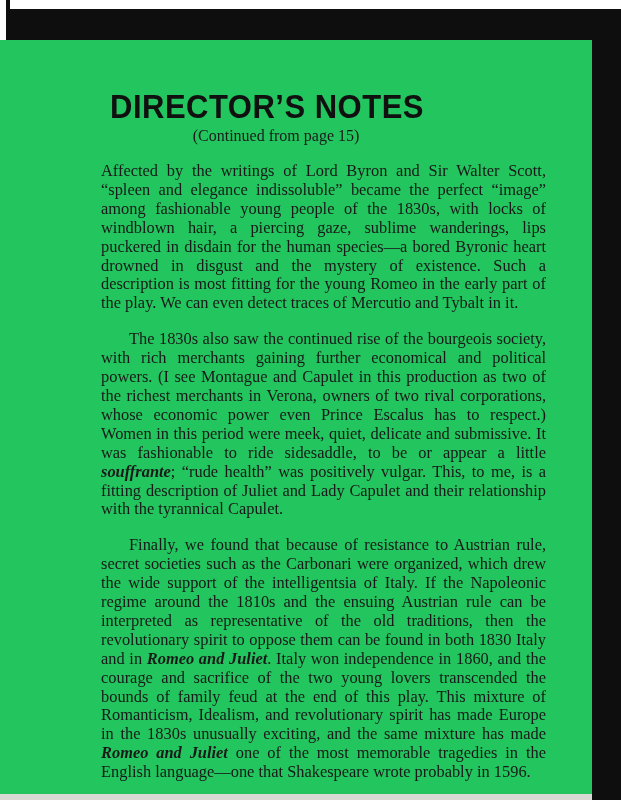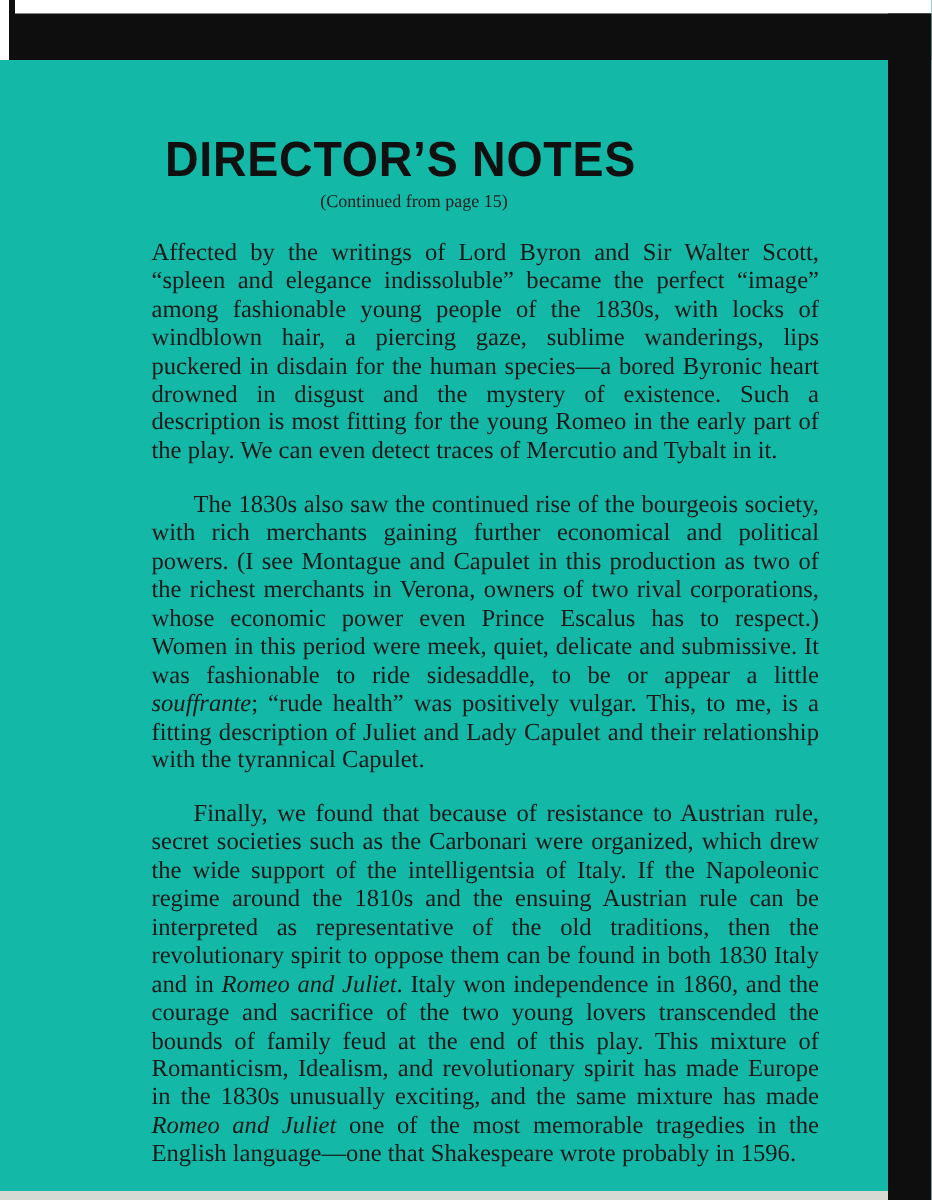--- a/index.html
+++ b/index.html
@@ -47,57 +47,58 @@
     height: 6px;
     background: #d9d9d4;
   }
   
   .page {
     position: absolute;
     left: 0;
     top: 40px;
     right: 29px;
     bottom: 6px;
-    background: #14b8a6;
+    background: #22c55e;
     color: #1b1b1b;
   }
   .page-title {
     margin: 50px 0 0 110px;
     font-family: "Liberation Sans", sans-serif;
     font-weight: bold;
     font-size: 31px;
     letter-spacing: 0.5px;
     line-height: 1;
     color: #101010;
     transform: scaleY(1.06);
     transform-origin: left top;
   }
   .subtitle {
     margin: 6px 0 16px 110px;
     width: 332px;
     text-align: center;
-    font-size: 12px;
+    font-size: 16px;
     color: #1b1b1b;
   }
   .article-body {
     margin: 7px 0 0 84px;
     width: 479px;
     font-size: 16.4px;
     line-height: 18.9px;
     text-align: justify;
     color: #191919;
   }
   .article-body p {
     margin: 17px;
   }
   .article-body p + p {
     text-indent: 28px;
   }
   .article-body i {
     font-style: italic;
+    font-weight: bold;
   }
   .signature {
     margin-top: 12px;
     padding-right: 54px;
     font-size: 16.4px;
     line-height: 19px;
   }
 </style>
 </head>
 <body>

